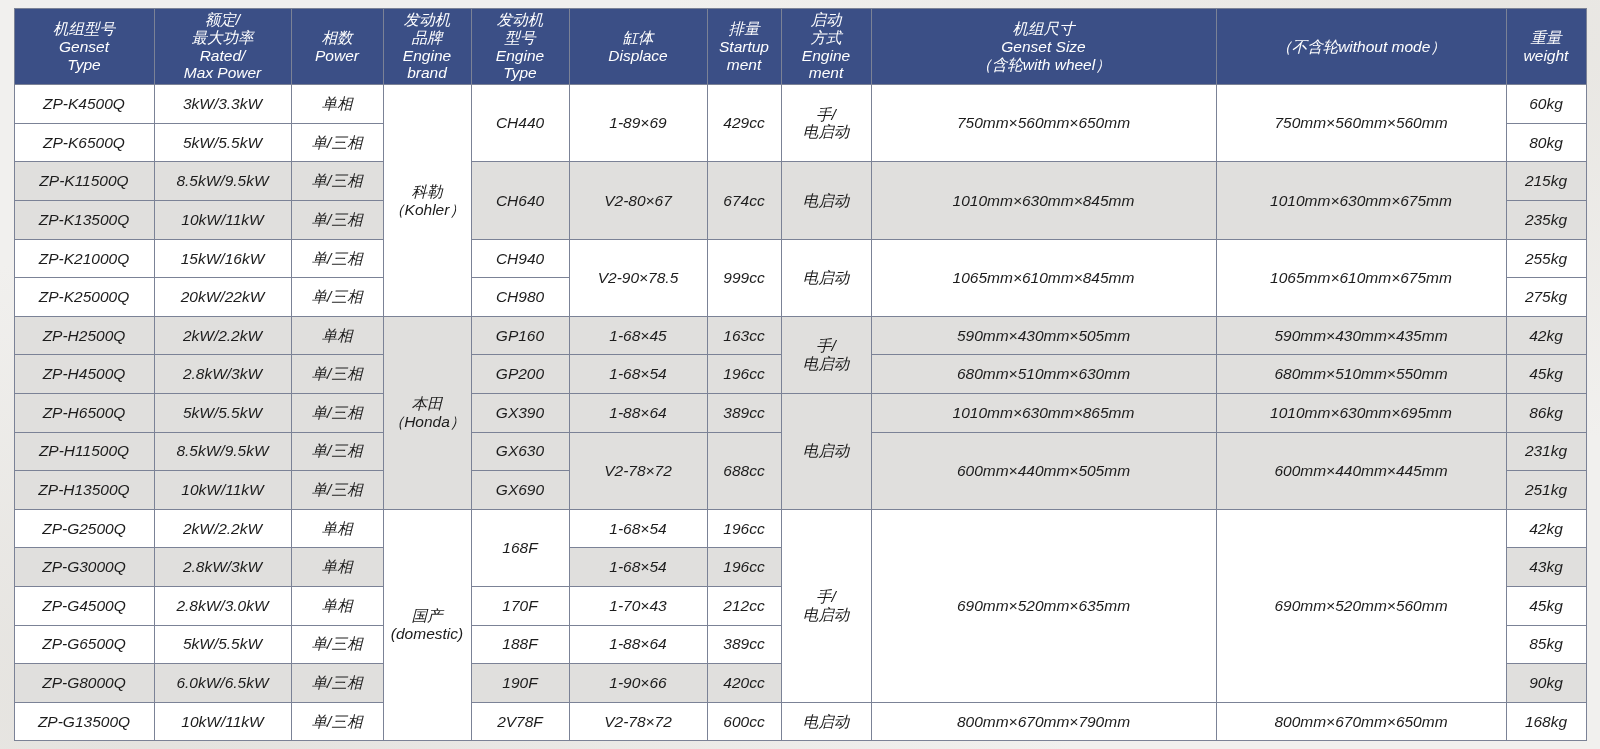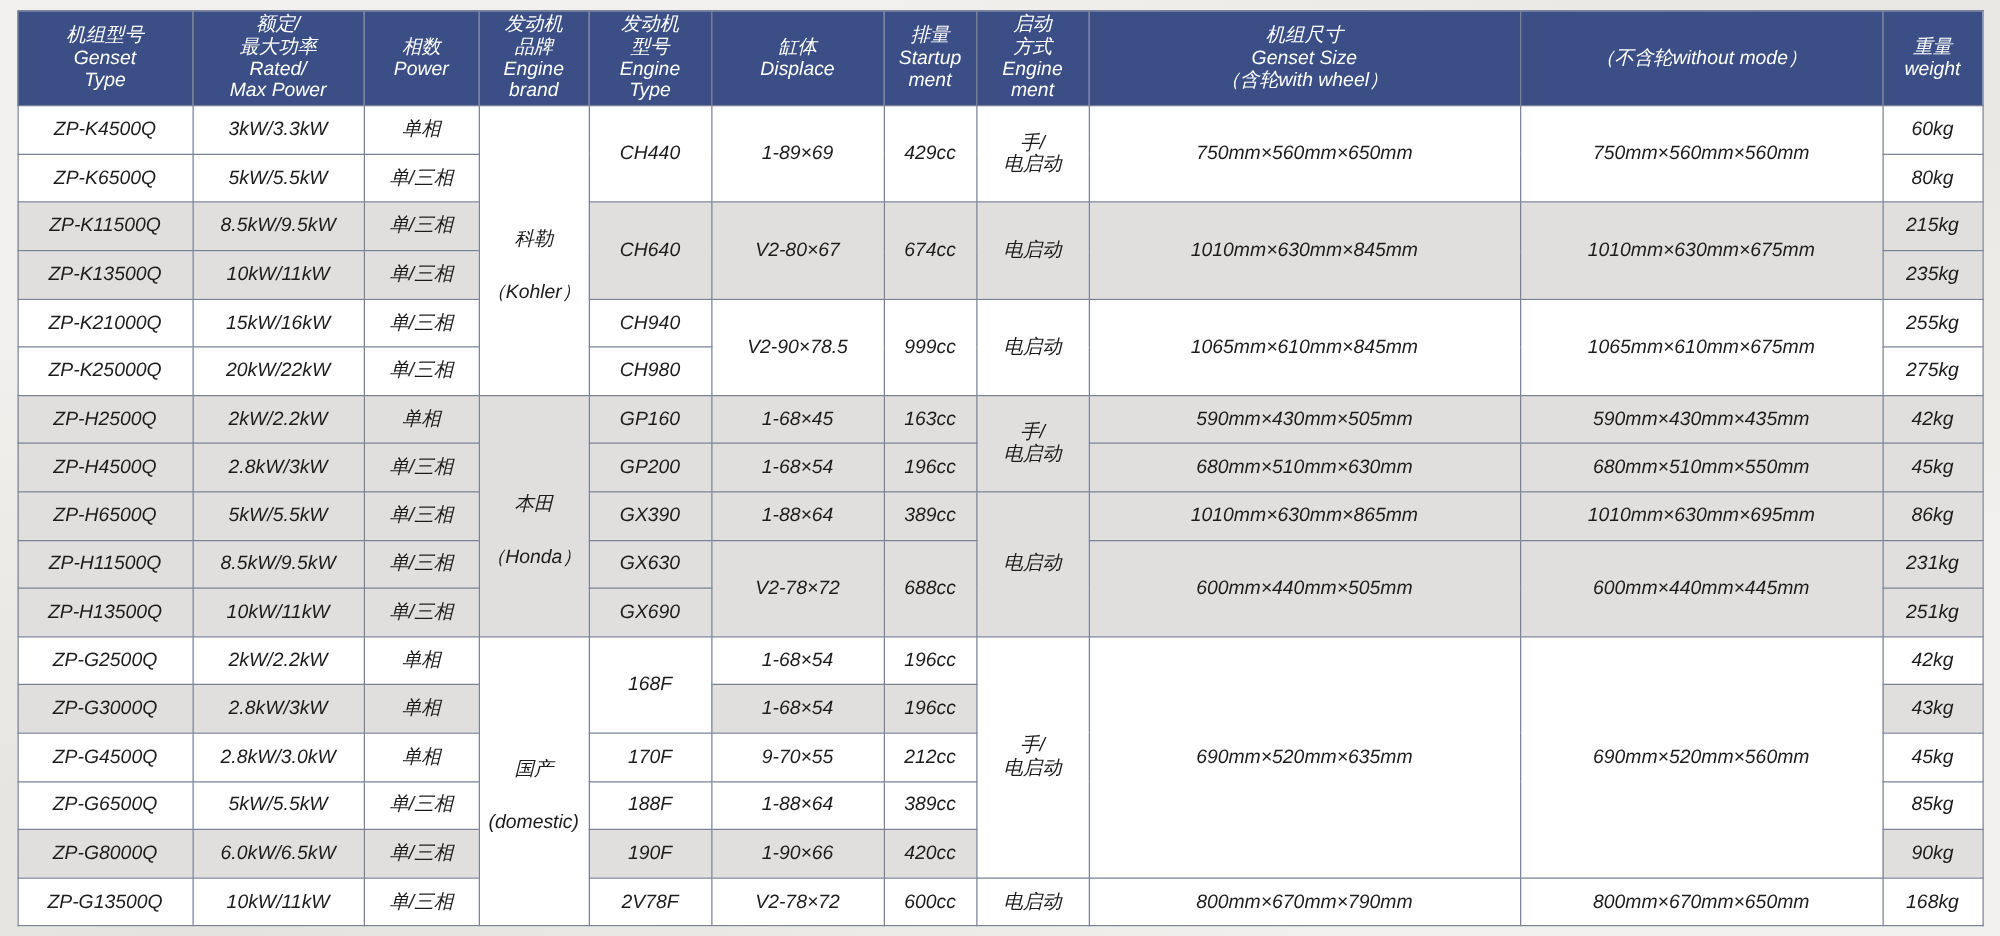--- a/index.html
+++ b/index.html
@@ -52,21 +52,21 @@
     padding: 5px 4px;
     line-height: 1.22;
   }
   thead th .cn { display: block; }
   thead th .en { display: block; }
   tbody tr td { height: 33.6px; }
   tbody tr.shade td { background: #e0dfdd; }
   td.white { background: #ffffff; }
   .nowrap { white-space: nowrap; }
   .brandcell { font-size: 15.5px; line-height: 1.5; }
-  .brandcell .sub { display:block;margin-top:24px; }
+  .brandcell .sub { display:block; }
   
   col.c0 { width: 140px; }
   col.c1 { width: 137px; }
   col.c2 { width: 92px; }
   col.c3 { width: 88px; }
   col.c4 { width: 98px; }
   col.c5 { width: 138px; }
   col.c6 { width: 74px; }
   col.c7 { width: 90px; }
   col.c8 { width: 345px; }
@@ -303,21 +303,21 @@
         <td>1-68×54</td>
         <td>196cc</td>
         <td>43kg</td>
       </tr>
 
       <tr>
         <td class="white">ZP-G4500Q</td>
         <td class="white">2.8kW/3.0kW</td>
         <td class="white">单相</td>
         <td class="white">170F</td>
-        <td class="white">9-70×55</td>
+        <td class="white">1-70×43</td>
         <td class="white">212cc</td>
         <td class="white">45kg</td>
       </tr>
 
       <tr>
         <td class="white">ZP-G6500Q</td>
         <td class="white">5kW/5.5kW</td>
         <td class="white">单/三相</td>
         <td class="white">188F</td>
         <td class="white">1-88×64</td>

